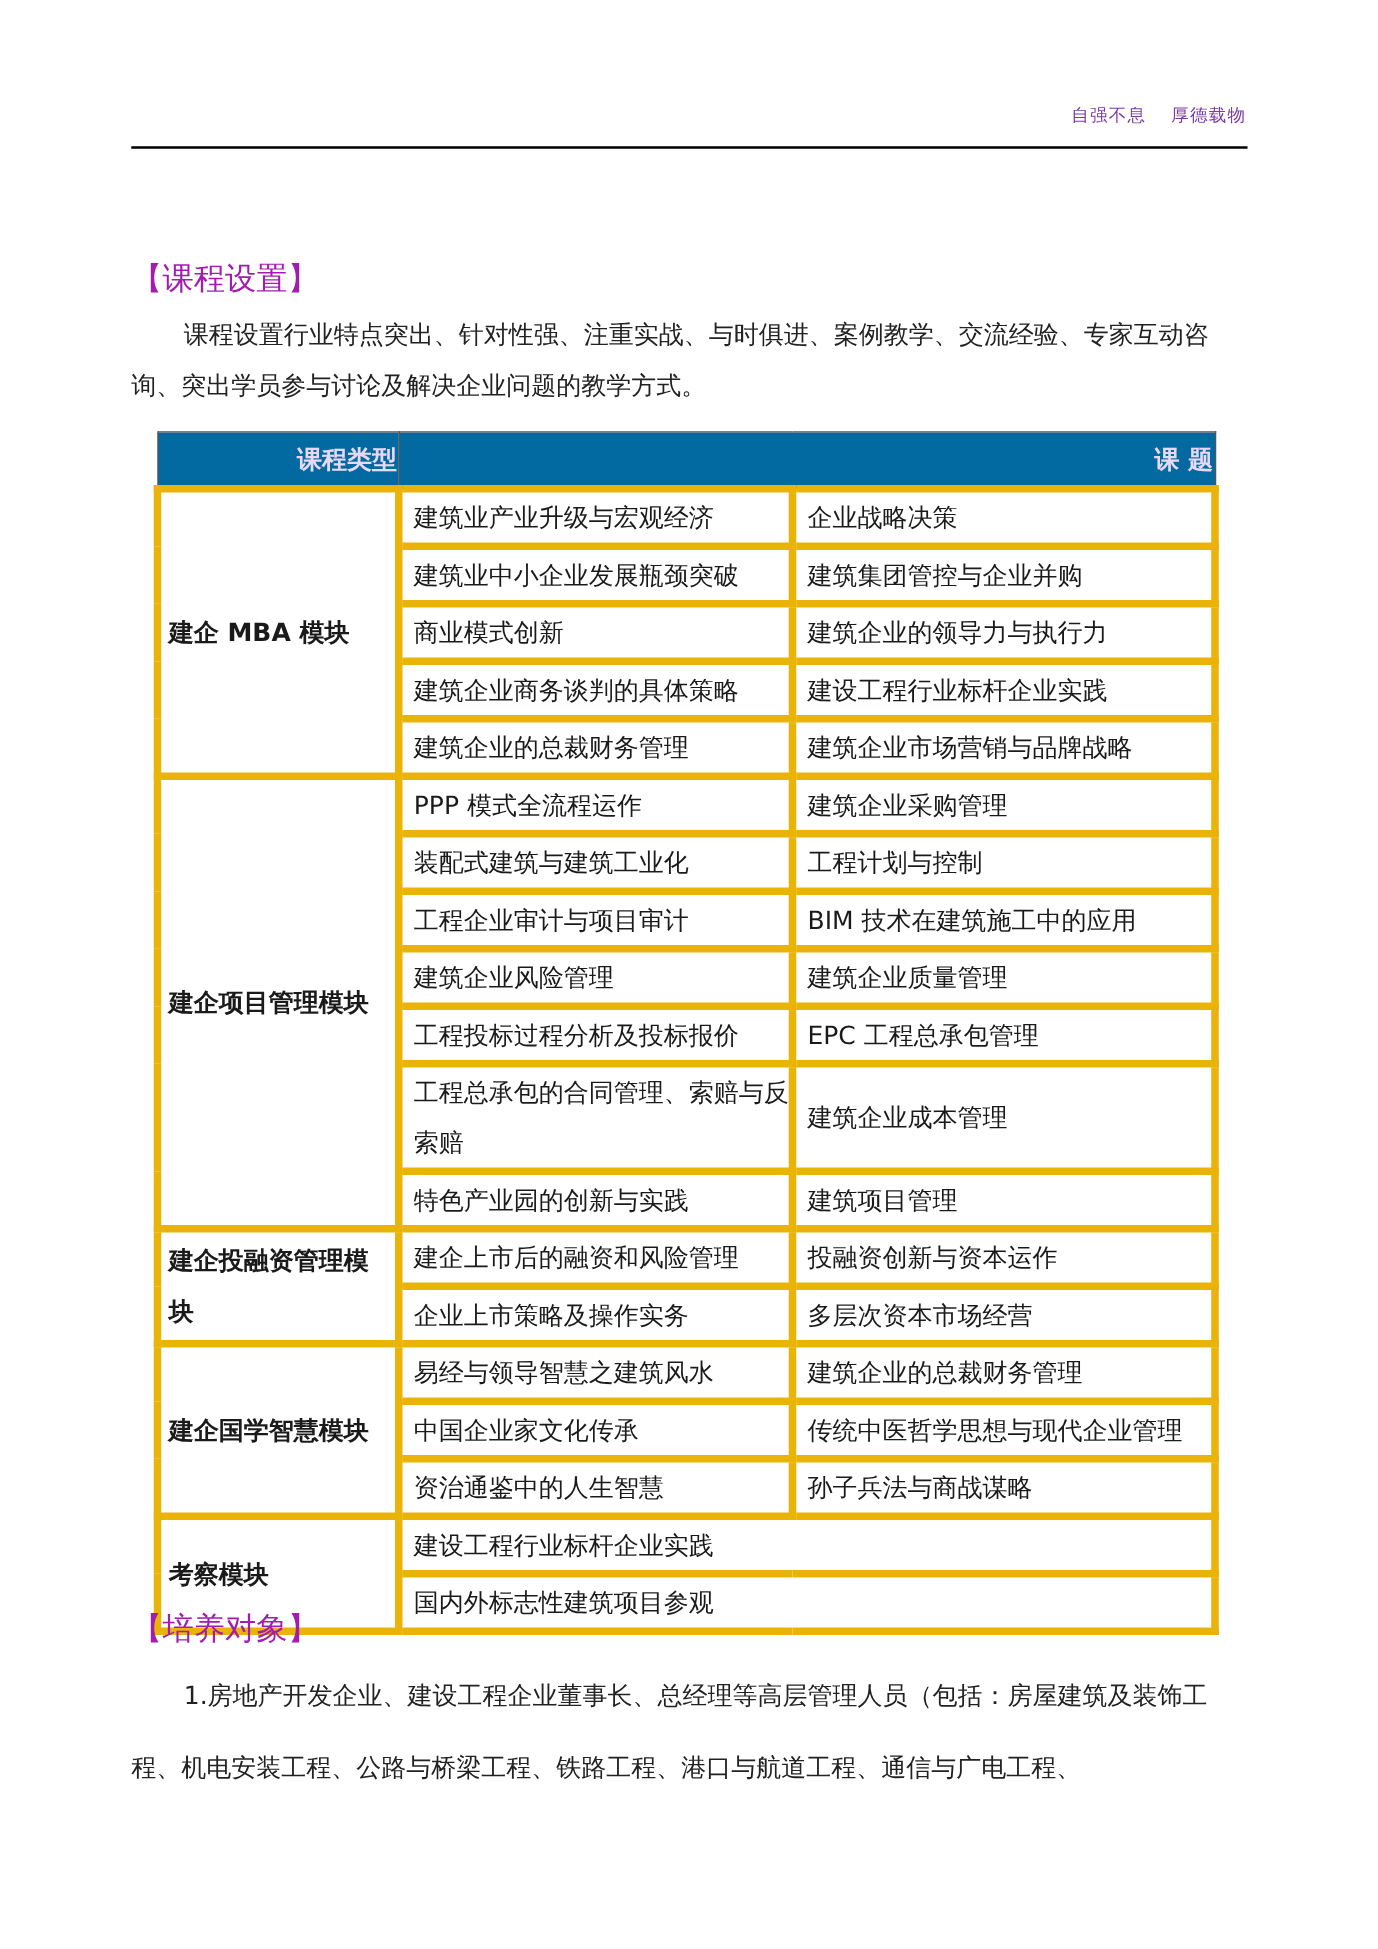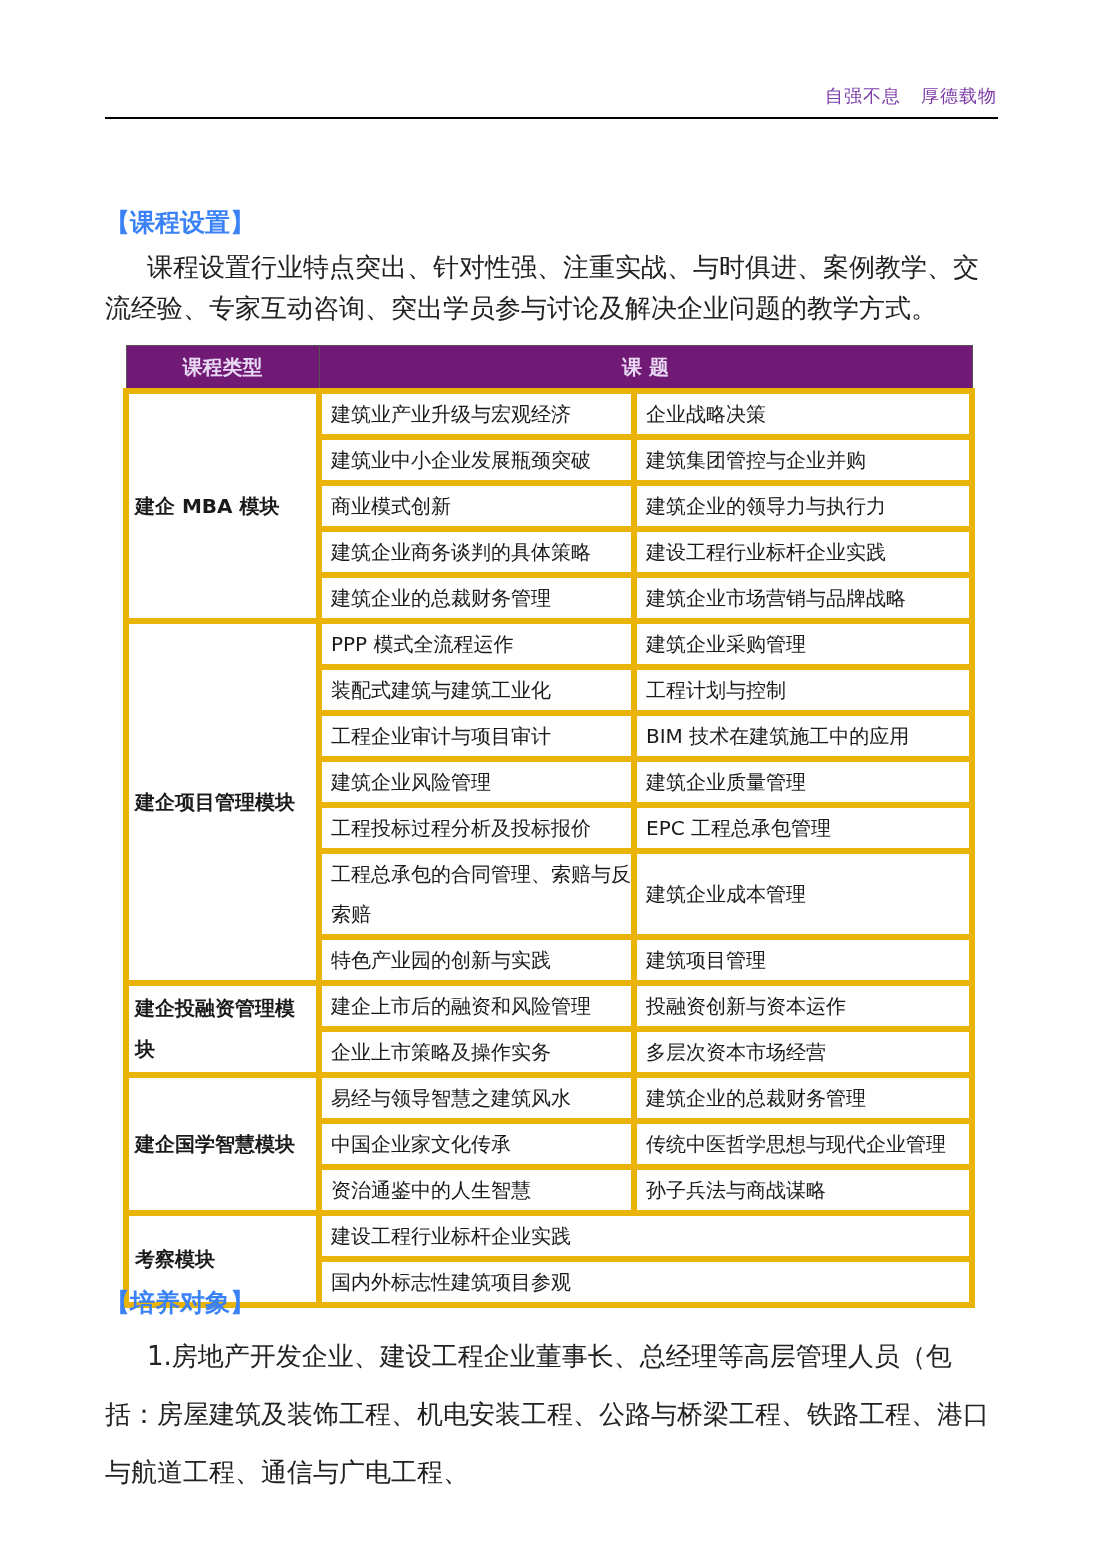--- a/index.html
+++ b/index.html
@@ -1,25 +1,25 @@
 <!DOCTYPE html>
 <html><head>
 <meta charset="utf-8">
 <style>
   html, body { margin: 0; padding: 0; background: #ffffff; }
   body { width: 1102px; height: 1559px; position: relative; overflow: hidden;
          font-family: "DejaVu Sans", "Liberation Sans", sans-serif; color: #1a1a1a; }
-  .header-motto { position: absolute; right: 105px; top: 84px; font-size: 18px; color: #7b3aa6; letter-spacing: 1px; }
+  .header-motto { position: absolute; right: 105px; top: 84px; font-size: 14px; color: #7b3aa6; letter-spacing: 1px; }
   .header-motto span + span { margin-left: 20px; }
   .header-rule { position: absolute; left: 105px; top: 117px; width: 893px; height: 2px; background: #000; }
-  .section-title { position: absolute; left: 105px; font-size: 25px; font-weight: bold; color: #3b82f6; }
-  .para { position: absolute; left: 105px; width: 893px; font-size: 26px; line-height: 41px; color: #222; }
+  .section-title { position: absolute; left: 105px; font-size: 25px; font-weight: normal; color: #a21caf; }
+  .para { position: absolute; left: 105px; width: 893px; font-size: 20px; line-height: 41px; color: #222; }
   .para .indent { display: inline-block; width: 42px; }
   table.course { position: absolute; left: 123px; top: 345px; width: 852px; border-collapse: collapse; font-size: 20px; }
-  table.course th { background: #701a75; color: #e8d8f3; font-weight: bold; height: 40px; border: 1px solid #555; font-size: 20px; }
+  table.course th { background: #0369a1; color: #e8d8f3; font-weight: bold; height: 40px; border: 1px solid #555; font-size: 20px; text-align: right; }
   table.course td { border: 6px solid #eab308; height: 40px; padding: 0 0 0 9px; color: #1a1a1a; vertical-align: middle; }
   table.course td.cat { font-weight: bold; padding: 0 6px; line-height: 41px; width: 175px; }
   table.course td.c1 { width: 300px; }
   table.course td.tall { line-height: 40px; margin-top: 48px; }
 </style>
 </head>
 <body>
 
 <div class="header-motto">
   <span>自强不息</span><span>厚德载物</span>

